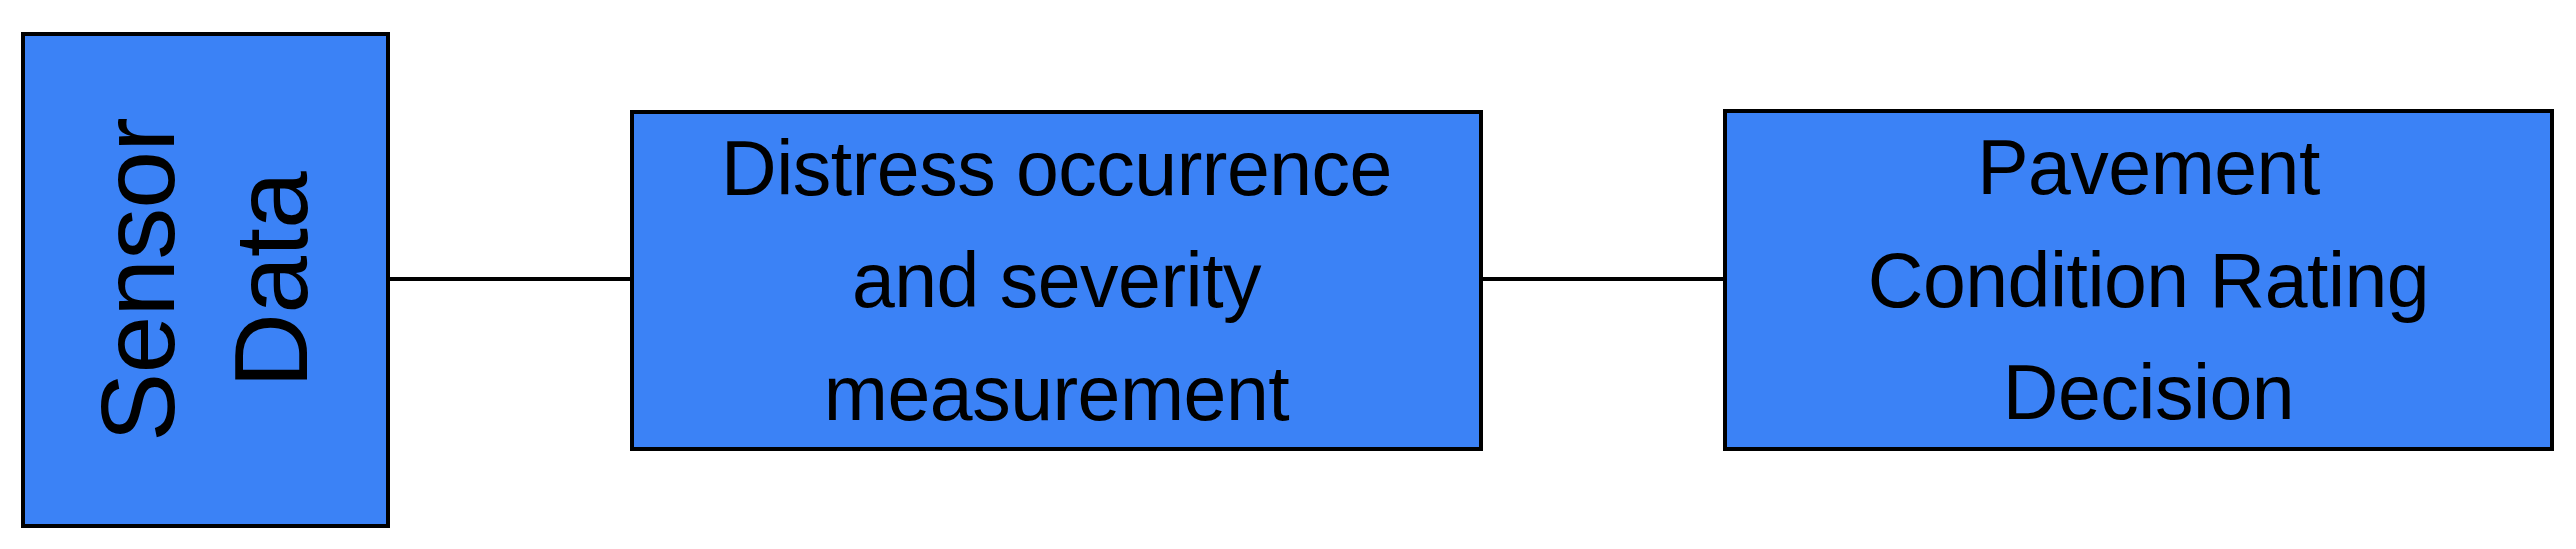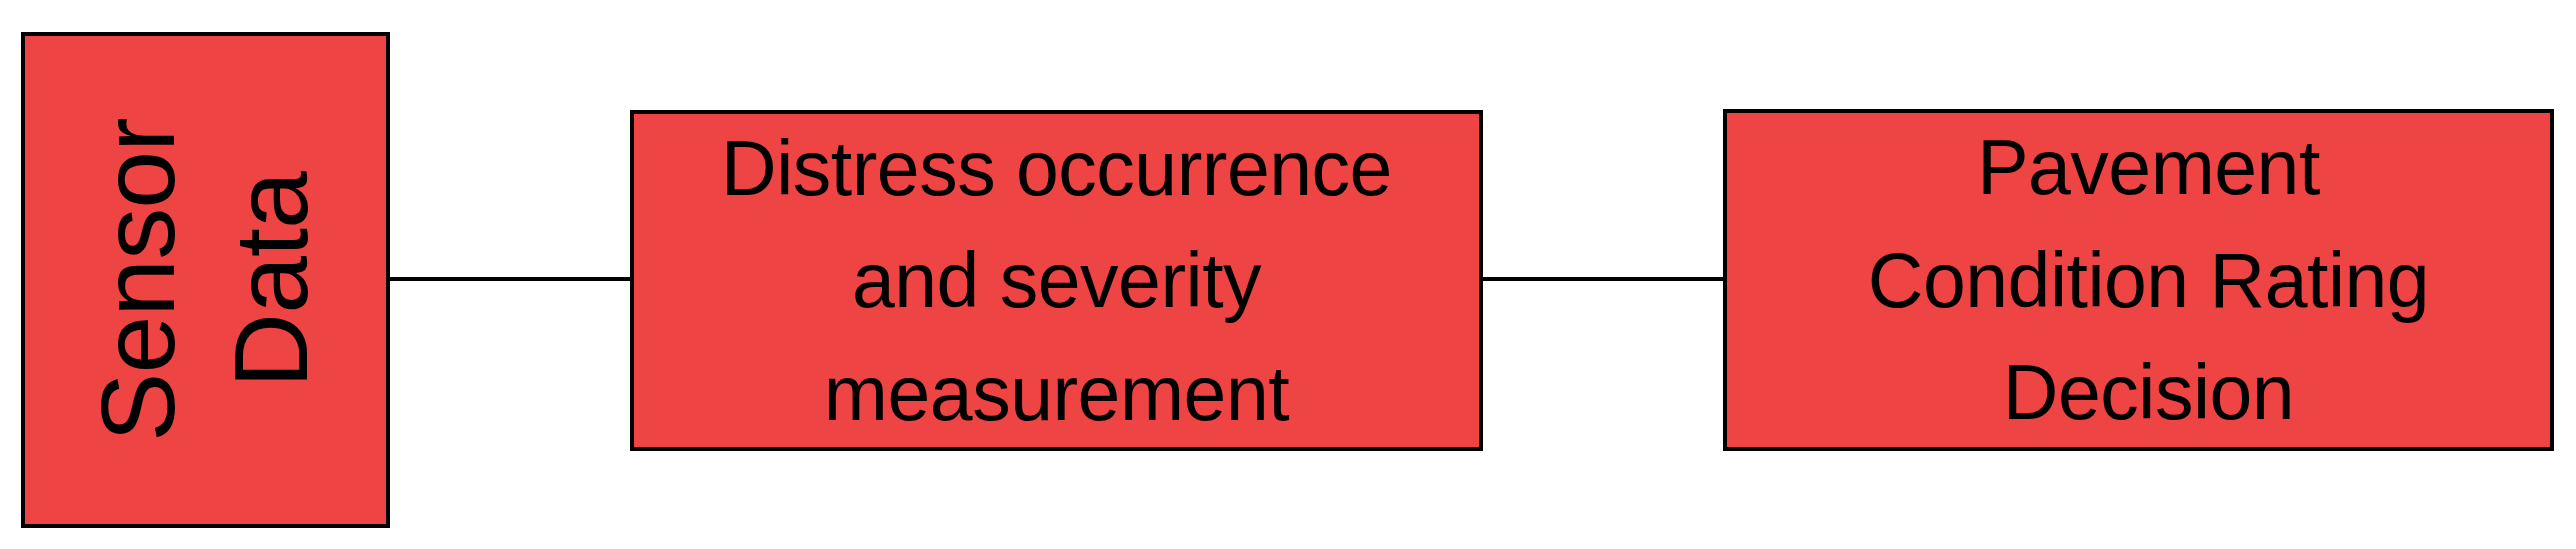--- a/index.html
+++ b/index.html
@@ -15,21 +15,21 @@
     width: 2576px;
     height: 550px;
     background: #ffffff;
     overflow: hidden;
   }
 
   .node {
     position: absolute;
     box-sizing: border-box;
     border: 4.8px solid #000000;
-    background: #ef4444;
+    background: #3b82f6;
     display: flex;
     align-items: center;
     justify-content: center;
   }
 
   .node-label {
     text-align: center;
     color: #000000;
     font-family: "Liberation Sans", sans-serif;
     font-weight: 400;

